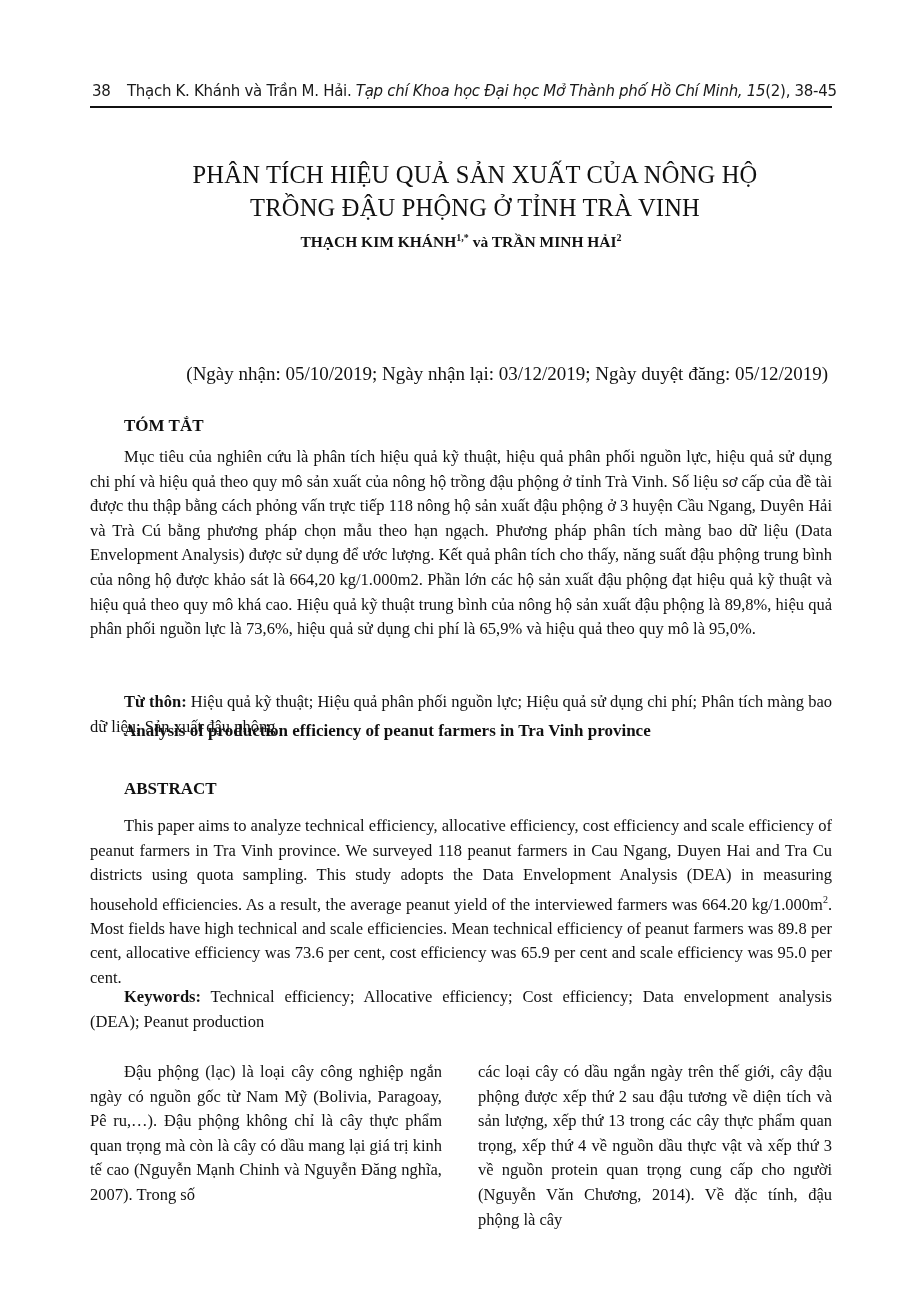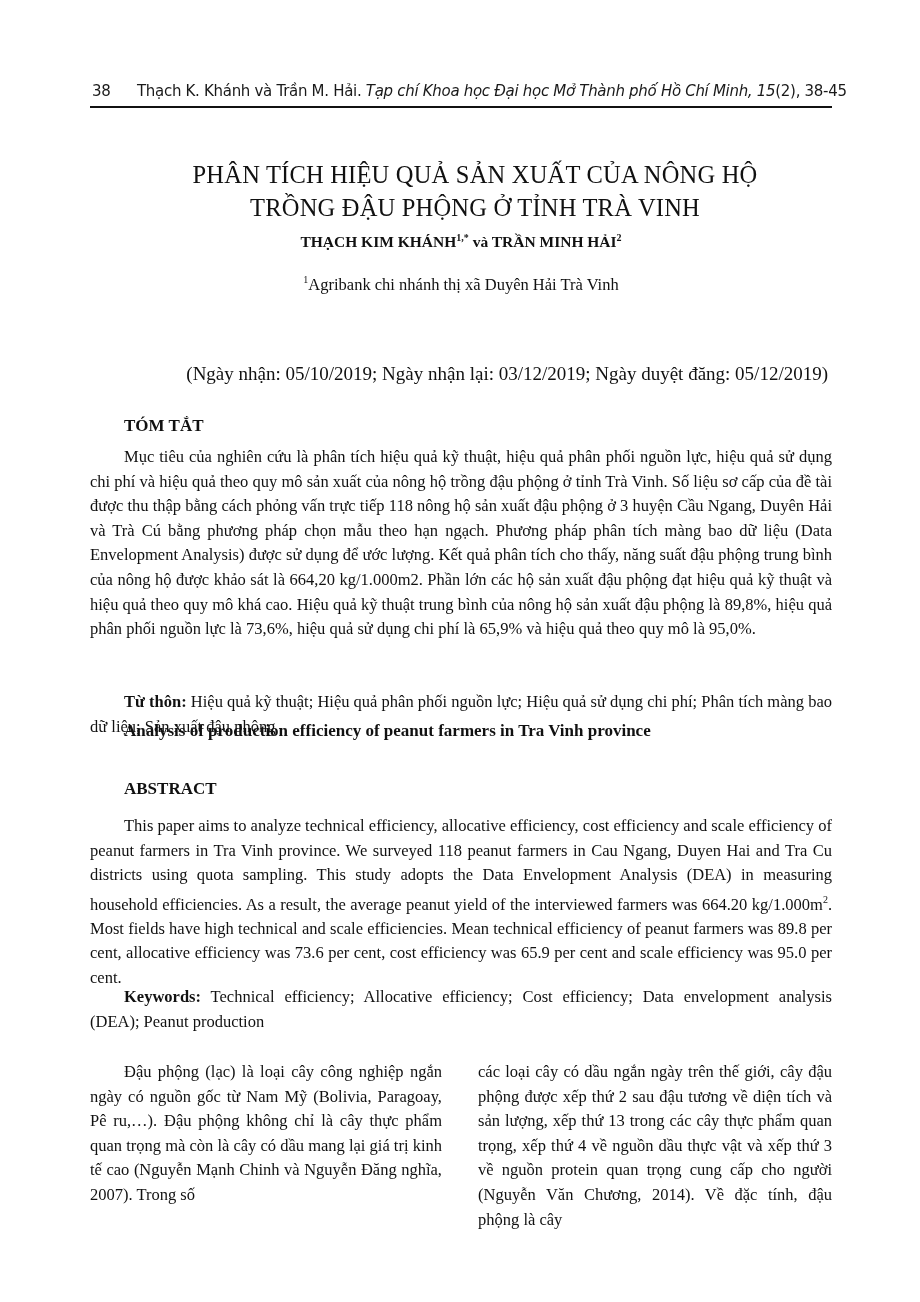--- a/index.html
+++ b/index.html
@@ -1,21 +1,21 @@
 <!DOCTYPE html>
 <html><head>
   <meta charset="utf-8">
   <style>
     html, body { margin: 0; padding: 0; background: #ffffff; }
     body { width: 920px; height: 1302px; position: relative; overflow: hidden;
            font-family: "Liberation Serif", serif; color: #111; }
     .running-head { position: absolute; left: 92px; top: 82px; width: 740px;
       font-family: "DejaVu Sans", sans-serif; font-size: 15px; letter-spacing: -0.3px;
       white-space: nowrap; color: #1a1a1a; }
-    .running-head .pg { margin-right: 22px; }
+    .running-head .pg { margin-right: 12px; }
     .running-head i { font-style: italic; }
     .head-rule { position: absolute; left: 90px; top: 106px; width: 742px; height: 2px; background: #111; }
     .title { position: absolute; left: 90px; top: 144px; width: 742px; text-align: center;
       font-size: 24.5px; line-height: 33px; font-weight: normal; letter-spacing: 0.2px; margin: 14px; }
     .authors { position: absolute; left: 90px; top: 232px; width: 742px; text-align: center;
       font-size: 15.5px; font-weight: bold; }
     .authors sup { font-size: 10px; }
     .affil { position: absolute; left: 90px; top: 268px; width: 742px; text-align: center;
       font-size: 16.5px; line-height: 24px; }
     .affil sup { font-size: 10px; }
@@ -43,21 +43,20 @@
 <h1 class="title">
   <span>PHÂN TÍCH HIỆU QUẢ SẢN XUẤT CỦA NÔNG HỘ</span><br>
   <span>TRỒNG ĐẬU PHỘNG Ở TỈNH TRÀ VINH</span>
 </h1>
 
 <div class="authors">
   <span>THẠCH KIM KHÁNH</span><sup>1,*</sup><span style="white-space:pre"> và </span><span>TRẦN MINH HẢI</span><sup>2</sup>
 </div>
 
 <div class="affil">
-  <div><sup>1</sup><span>Agribank chi nhánh thị xã Duyên Hải Trà Vinh</span></div>
 </div>
 
 <div class="dates">(Ngày nhận: 05/10/2019; Ngày nhận lại: 03/12/2019; Ngày duyệt đăng: 05/12/2019)</div>
 
 <div class="sec-head" style="top:416px;">TÓM TẮT</div>
 <p class="para" style="top:445px;">Mục tiêu của nghiên cứu là phân tích hiệu quả kỹ thuật, hiệu quả phân phối nguồn lực, hiệu quả sử dụng chi phí và hiệu quả theo quy mô sản xuất của nông hộ trồng đậu phộng ở tỉnh Trà Vinh. Số liệu sơ cấp của đề tài được thu thập bằng cách phỏng vấn trực tiếp 118 nông hộ sản xuất đậu phộng ở 3 huyện Cầu Ngang, Duyên Hải và Trà Cú bằng phương pháp chọn mẫu theo hạn ngạch. Phương pháp phân tích màng bao dữ liệu (Data Envelopment Analysis) được sử dụng để ước lượng. Kết quả phân tích cho thấy, năng suất đậu phộng trung bình của nông hộ được khảo sát là 664,20 kg/1.000m2. Phần lớn các hộ sản xuất đậu phộng đạt hiệu quả kỹ thuật và hiệu quả theo quy mô khá cao. Hiệu quả kỹ thuật trung bình của nông hộ sản xuất đậu phộng là 89,8%, hiệu quả phân phối nguồn lực là 73,6%, hiệu quả sử dụng chi phí là 65,9% và hiệu quả theo quy mô là 95,0%.</p>
 
 <p class="para" style="top:690px;"><b>Từ thôn:</b><span> Hiệu quả kỹ thuật; Hiệu quả phân phối nguồn lực; Hiệu quả sử dụng chi phí; Phân tích màng bao dữ liệu; Sản xuất đậu phộng</span></p>
 
 <div class="eng-title">Analysis of production efficiency of peanut farmers in Tra Vinh province</div>

